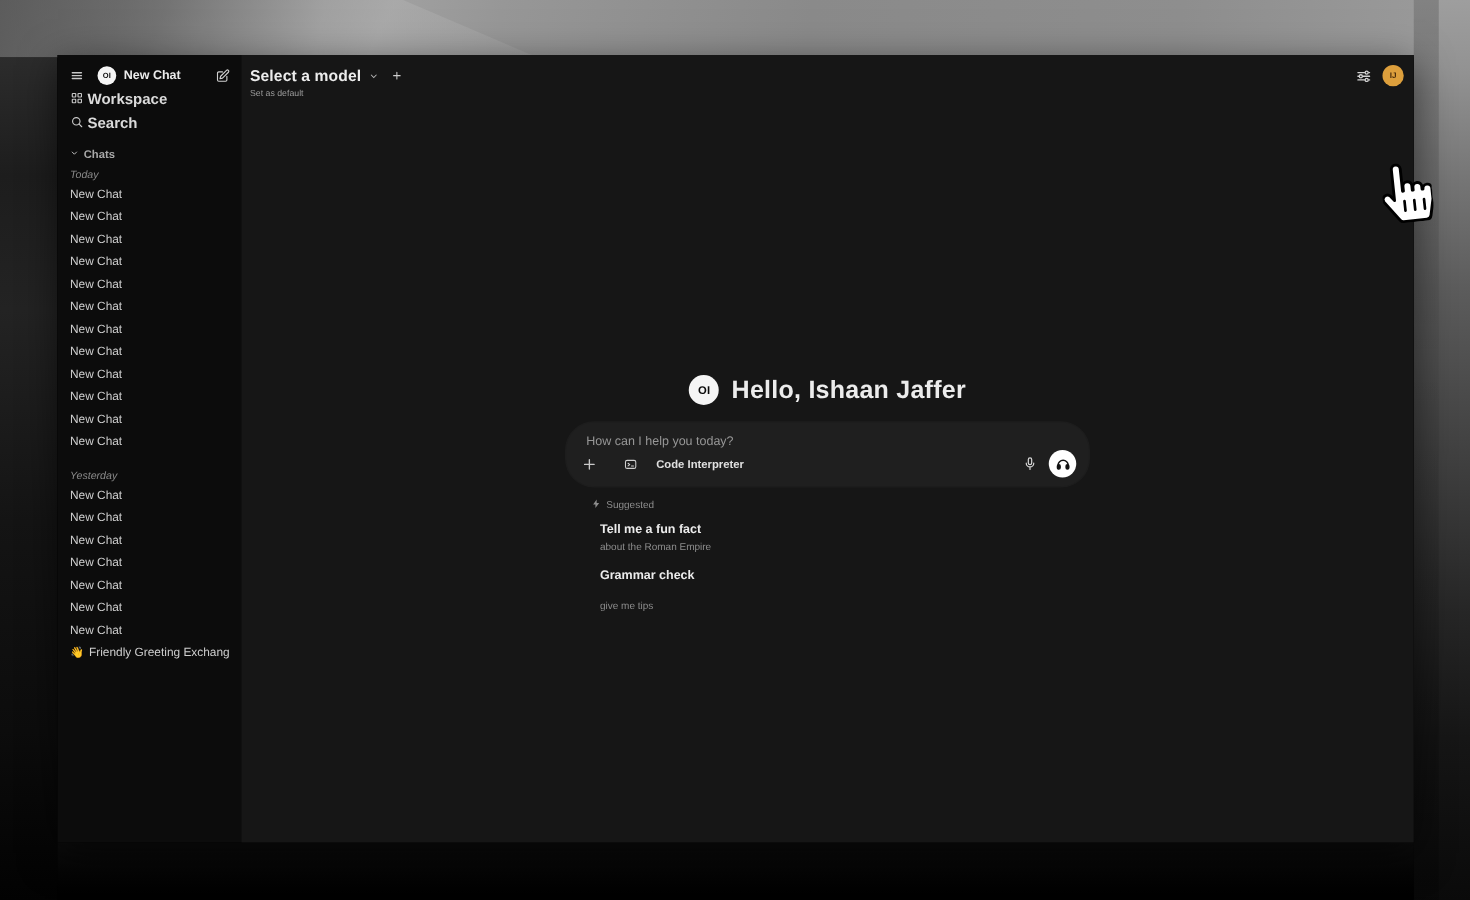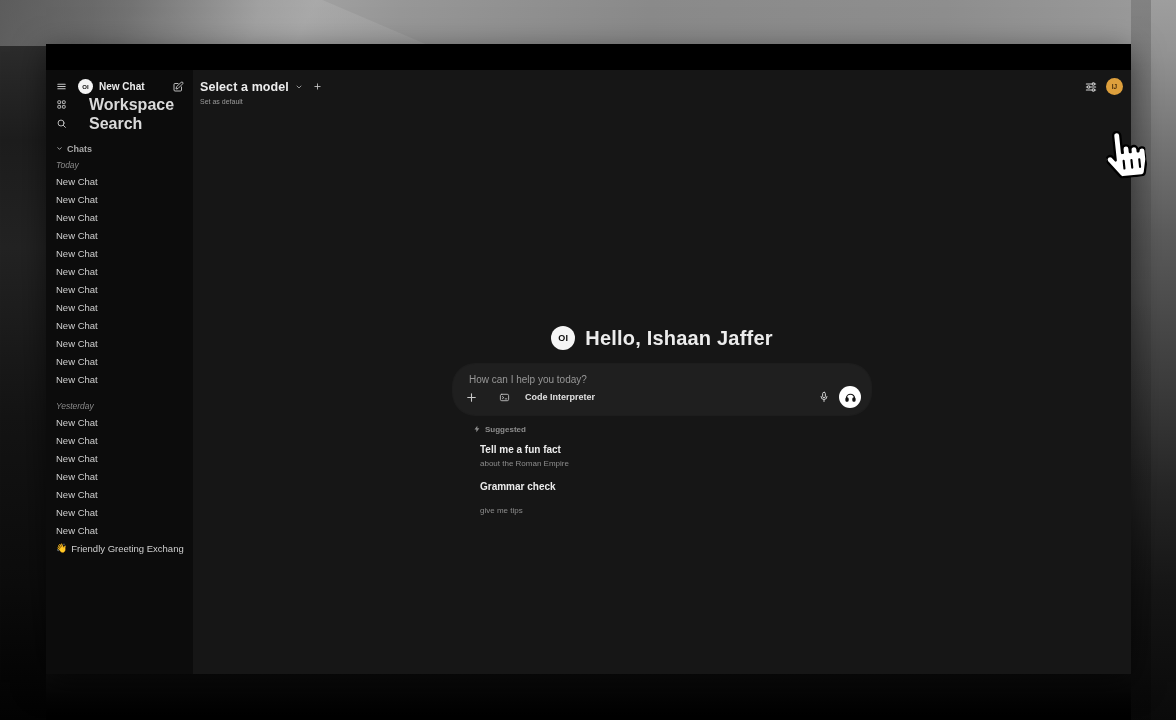--- a/index.html
+++ b/index.html
@@ -32,41 +32,41 @@
     position:absolute;left:0;top:46px;width:46px;height:674px;
     background:linear-gradient(180deg,#2c2c2c 0%,#1d1d1d 14%,#232323 30%,#141414 55%,#0c0c0c 80%,#020202 100%);
   }
   .wall-bottom{
     position:absolute;left:46px;top:674px;width:1085px;height:46px;
     background:linear-gradient(180deg,#0c0c0c 0%,#050505 50%,#000 100%);
   }
   
   .app-window{
     position:absolute;left:46px;top:44px;width:1085px;height:630px;
-    background:#000;display:flex;flex-direction:column;
+    background:#000;display:flex;flex-direction:row;
     box-shadow:0 8px 30px rgba(0,0,0,.55);
   }
   .win-topbar{height:26px;background:#000;flex:0 0 auto;}
   .win-body{flex:1;display:flex;min-height:0;}
   
   .sidebar{
     width:147px;flex:0 0 auto;background:#0c0c0c;
     padding:8px 9px 0 10px;box-sizing:border-box;
     display:flex;flex-direction:column;overflow:hidden;
   }
   .side-header{display:flex;align-items:center;height:17px;}
   .logo-badge{
     width:15px;height:15px;border-radius:50%;background:#f5f5f5;color:#0a0a0a;
     display:flex;align-items:center;justify-content:center;
     font-size:6px;font-weight:800;letter-spacing:.2px;flex:0 0 auto;
   }
   .side-header .logo-badge{margin-left:11px;}
   .side-title{margin-left:6px;font-size:10px;font-weight:700;color:#ececec;white-space:nowrap;}
   .side-edit{margin-left:auto;color:#cfcfcf;display:flex;}
-  .side-nav-item{display:flex;align-items:center;gap:22px;height:19px;font-size:16px;font-weight:600;color:#dadada;cursor:default;}
+  .side-nav-item{display:flex;align-items:center;gap:3px;height:19px;font-size:12px;font-weight:600;color:#dadada;cursor:default;}
   .side-nav-item:first-of-type{margin-top:7px;}
   .side-nav-item svg{flex:0 0 auto;}
   .side-chats-header{margin-top:9px;height:13px;display:flex;align-items:center;gap:4px;font-size:9px;color:#a8a8a8;font-weight:bold;}
   .chat-scroll{flex:1;overflow:hidden;display:flex;flex-direction:column;}
   .section-label{font-size:8.5px;color:#8a8a8a;height:14px;display:flex;align-items:flex-end;margin:1px 0 2px 0;font-style:italic;}
   .section-label:not(:first-child){margin-top:9px;}
   .chat-item{height:18px;display:flex;align-items:center;font-size:9.5px;color:#cfcfcf;white-space:nowrap;overflow:hidden;cursor:default;}
   .chat-item .emoji{margin-right:4px;font-size:9px;color:#f0b43c;}
   .icon{display:inline-flex;color:#c8c8c8;}
   
@@ -112,21 +112,21 @@
   .chip .icon{color:#cfcfcf;}
   .chip-label{font-size:9px;font-weight:600;color:#e0e0e0;}
   .toolbar-spacer{flex:1;}
   .mic-btn{color:#d9d9d9;display:flex;cursor:pointer;}
   .call-btn{
     margin-left:9px;width:22px;height:22px;border-radius:50%;background:#fff;
     display:flex;align-items:center;justify-content:center;cursor:pointer;color:#111;
   }
   
   .suggest-wrap{margin-top:9px;width:418px;box-sizing:border-box;padding-left:27px;align-self:flex-start;}
-  .suggest-label{display:flex;align-items:center;gap:4px;font-size:8px;color:#8d8d8d;height:10px;margin-left:-7px;font-weight:bold;}
+  .suggest-label{display:flex;align-items:center;gap:4px;font-size:8px;color:#8d8d8d;height:10px;margin-left:-7px;}
   .suggest-label .icon{color:#8d8d8d;}
   .suggestion{margin-top:10px;cursor:pointer;}
   .sg-title{font-size:10px;font-weight:600;color:#ececec;line-height:12px;}
   .sg-sub{font-size:8px;color:#8c8c8c;margin-top:3px;line-height:9px;}
   .suggestion + .suggestion{margin-top:13px;}
   
   .cursor{position:absolute;left:1106px;top:130px;pointer-events:none;transform:rotate(-6deg);}
 </style>
 </head>
 <body>

